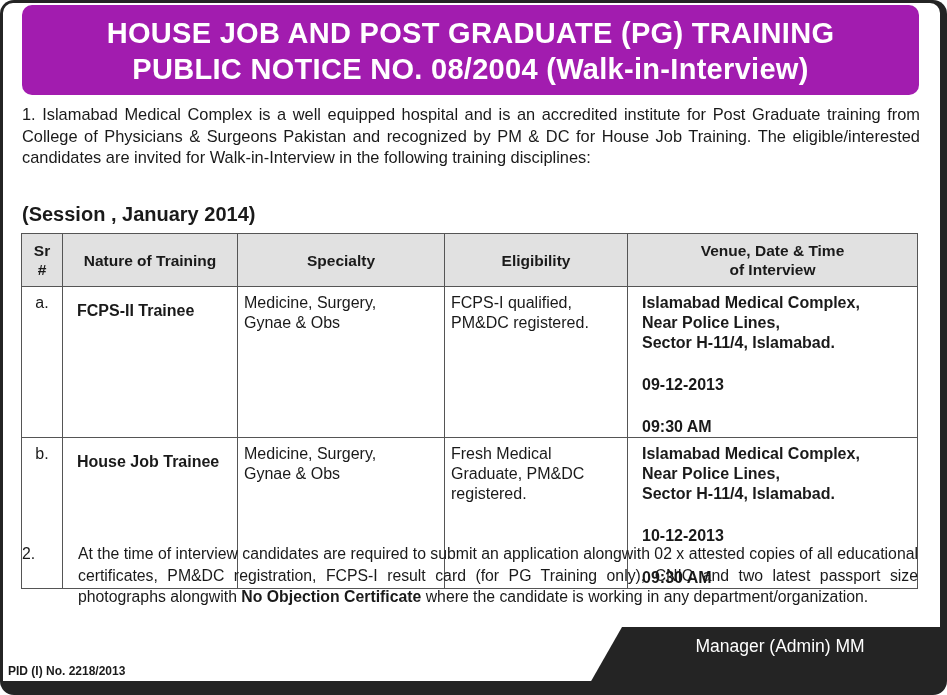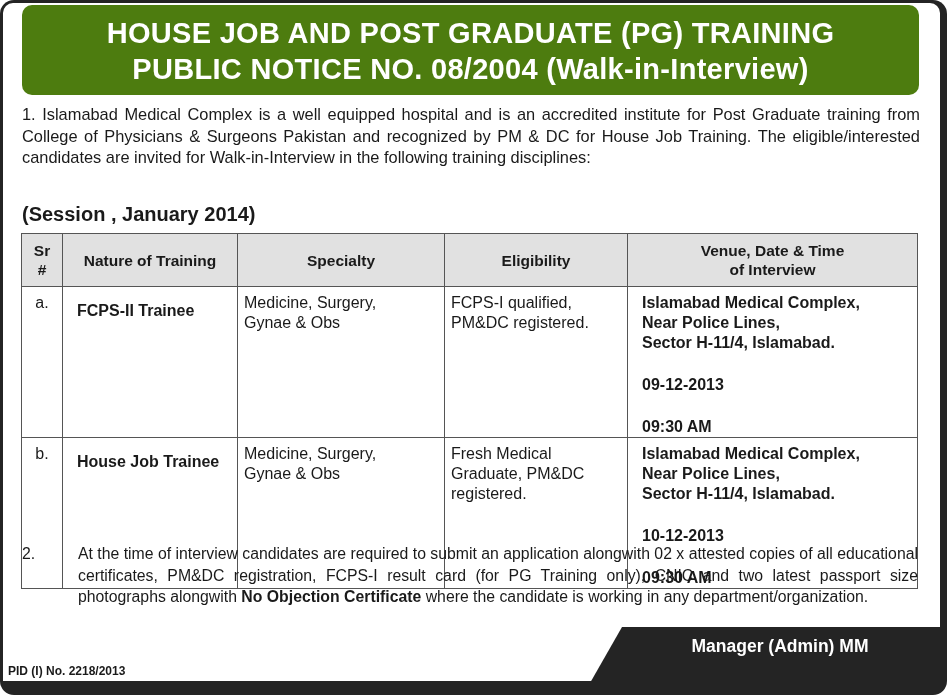--- a/index.html
+++ b/index.html
@@ -2,21 +2,21 @@
 <html><head>
 <meta charset="utf-8">
 <style>
   html, body { margin:0; padding:0; }
   body { width:947px; height:695px; background:#ffffff; position:relative; overflow:hidden;
          font-family:"Liberation Sans", sans-serif; color:#1a1a1a; }
   .frame { position:absolute; left:0; top:0; width:947px; height:695px; background:#242424;
            border-radius:14px; }
   .paper { position:absolute; left:3px; top:3px; width:937px; height:678px; background:#fff;
            border-radius:10px 10px 0 0; }
-  .banner { position:absolute; left:22px; top:5px; width:897px; height:90px; background:#4d7c0f;
+  .banner { position:absolute; left:22px; top:5px; width:897px; height:90px; background:#a21caf;
             border-radius:10px; color:#fff; text-align:center; }
   .banner .l1, .banner .l2 { font-family:"Liberation Sans", sans-serif; font-weight:bold;
             font-size:29px; letter-spacing:0.3px; line-height:36px; }
   .banner .l1 { margin-top:10px; }
   .para1 { position:absolute; left:22px; top:104px; width:898px; font-size:16.4px; line-height:21.5px;
            text-align:justify; }
   .session { position:absolute; left:22px; top:203px; font-size:20px; font-weight:bold; }
   table.grid { position:absolute; left:21px; top:233px; width:897px; border-collapse:collapse; }
   table.grid th, table.grid td { border:1px solid #555; vertical-align:top; }
   table.grid th { background:#e1e1e1; font-weight:bold; font-size:15.5px; height:50px;
@@ -29,21 +29,21 @@
   td.venue { font-weight:bold; padding-left:14px !important; }
   .venue .c { text-align:left; margin-top:22px; }
   tr.r1 td { height:120px; }
   tr.r2 td { height:118px; }
   .para2 { position:absolute; left:22px; top:543px; width:896px; font-size:15.8px; line-height:21.5px; }
   .para2 .num { position:absolute; left:0; top:0; }
   .para2 .txt { margin-left:56px; text-align:justify; }
   .pid { position:absolute; left:8px; top:664px; font-size:12px; font-weight:bold; }
   .slant { position:absolute; left:0; top:0; width:947px; height:695px; pointer-events:none; }
   .sign { position:absolute; left:620px; top:634px; width:320px; text-align:center; color:#fff;
-          font-weight:bold; font-size:17.5px; line-height:24px; }
+          font-weight:normal; font-size:17.5px; line-height:24px; }
 </style>
 </head>
 <body>
 
 <div class="frame"></div>
 <div class="paper"></div>
 
 <svg class="slant" width="947" height="695">
   <polygon points="590,683 622,627 940,627 940,683" fill="#242424"></polygon>
 </svg>

